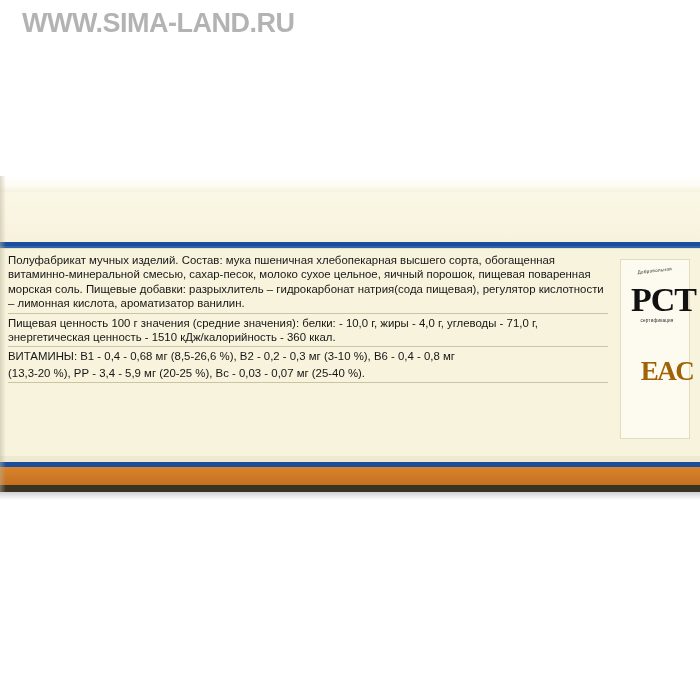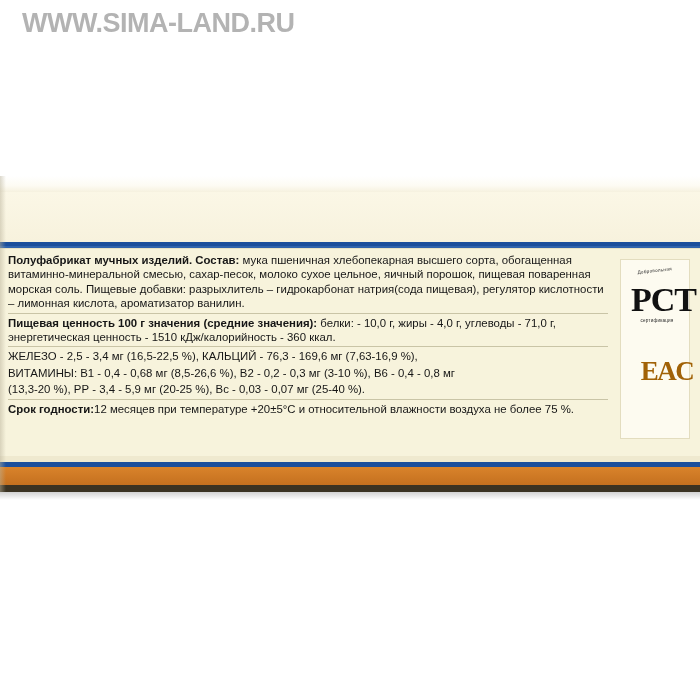--- a/index.html
+++ b/index.html
@@ -95,21 +95,21 @@
     top: 4px;
     width: 604px;
     height: 198px;
     color: #161616;
     font-size: 11.4px;
     line-height: 14.4px;
   }
 
   .para { margin: 0 0 0 0; }
   .para + .para { margin-top: 2px; }
-  .b { font-weight: 700; }
+  .b { font-weight: 400; }
 
   .rule {
     height: 1px;
     background: #c9c4a6;
     margin: 2px 0 2px 0;
     width: 600px;
   }
 
   
   .cert-box {
@@ -251,29 +251,25 @@
         </p>
 
         <div class="rule"></div>
 
         <p class="para">
           <span class="b">Пищевая ценность 100 г значения (средние значения):</span><span> белки: - 10,0 г, жиры - 4,0 г, углеводы - 71,0 г, энергетическая ценность - 1510 кДж/калорийность - 360 ккал.</span>
         </p>
 
         <div class="rule"></div>
 
-        <p class="para">ЖЕЛЕЗО - 2,5 - 3,4 мг (16,5-22,5 %),  КАЛЬЦИЙ - 76,3 - 169,6 мг (7,63-16,9 %),</p>
         <p class="para">ВИТАМИНЫ: В1 - 0,4 - 0,68 мг (8,5-26,6 %), В2 - 0,2 - 0,3 мг (3-10 %), В6 - 0,4 - 0,8 мг</p>
         <p class="para">(13,3-20 %), РР - 3,4 - 5,9 мг (20-25 %), Вс - 0,03 - 0,07 мг (25-40 %).</p>
 
         <div class="rule"></div>
 
-        <p class="para">
-          <span class="b">Срок годности:</span><span>12 месяцев при температуре +20±5°С и относительной влажности воздуха не более 75 %.</span>
-        </p>
 
       </div>
 
       <div class="cert-box">
         <div class="pct-wrap">
           <div class="pct-arc">Добровольная</div>
           <div class="pct-mark">PCT</div>
           <div class="pct-sub">сертификация</div>
         </div>
         <div class="eac-mark">EAC</div>

